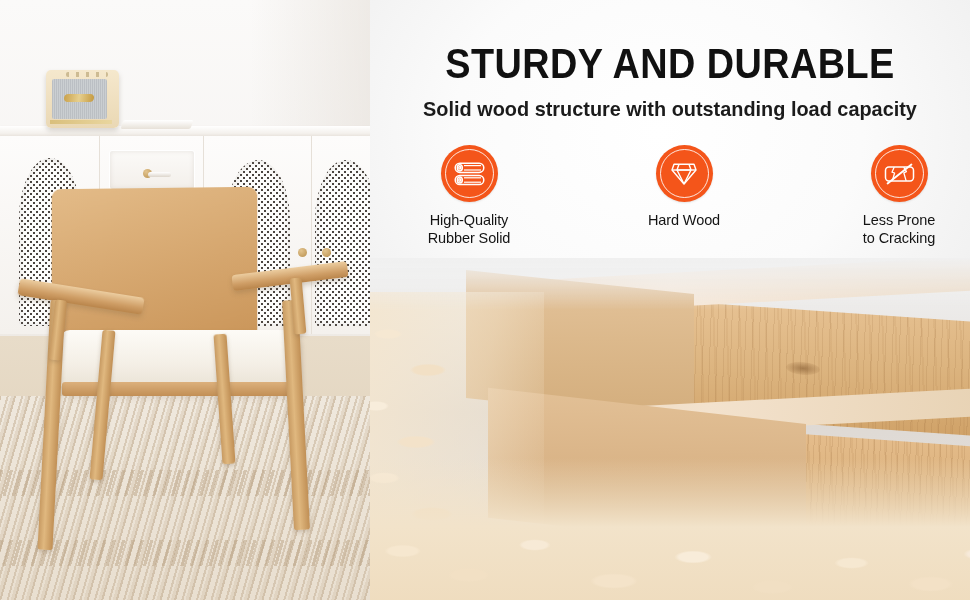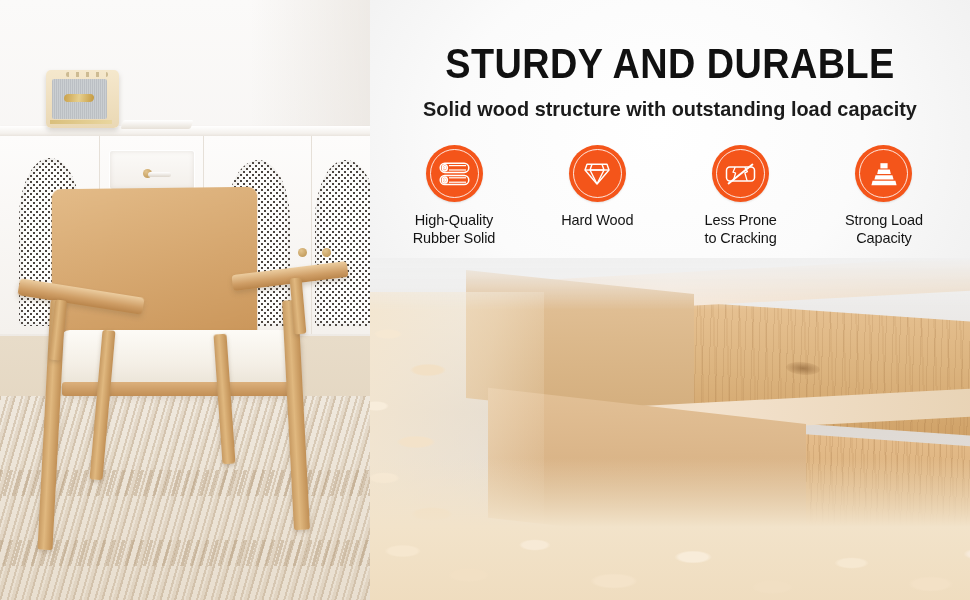--- a/index.html
+++ b/index.html
@@ -192,21 +192,21 @@
     position:absolute; left:0; top:96px; width:600px;
     text-align:center;
     font-size:20.5px; line-height:26px;
     font-weight:bold;
     color:#1b1b1b;
     transform:scaleX(.97);
   }
 
   
   #features{
-    position:absolute; left:14px; top:145px; width:570px; height:125px;
+    position:absolute; left:29px; top:145px; width:570px; height:125px;
     display:flex; align-items:flex-start; justify-content:space-between;
   }
   .feature{
     width:140px; display:flex; flex-direction:column; align-items:center;
   }
   .feat-circle{
     width:57px; height:57px; border-radius:50%;
     background:#f4551a;
     display:flex; align-items:center; justify-content:center;
     position:relative;
@@ -419,36 +419,20 @@
               <line x1="4.6" y1="22.4" x2="28.4" y2="3.6" stroke-width="1.9"></line>
             </svg>
           </span>
         </div>
         <div class="feat-label">
           <div>Less Prone</div>
           <div>to Cracking</div>
         </div>
       </div>
 
-      <div class="feature">
-        <div class="feat-circle">
-          <span>
-            <svg width="30" height="26" viewBox="0 0 30 26" fill="#ffffff">
-              <path d="M11.4 2.2 H18.6 V7.4 H11.4 Z"></path>
-              <path d="M9.2 8.6 H20.8 L21.8 13 H8.2 Z"></path>
-              <path d="M6.6 14.2 H23.4 L24.6 18.6 H5.4 Z"></path>
-              <path d="M3.6 19.8 H26.4 L27.6 24.2 H2.4 Z"></path>
-            </svg>
-          </span>
-        </div>
-        <div class="feat-label">
-          <div>Strong Load</div>
-          <div>Capacity</div>
-        </div>
-      </div>
 
     </div>
 
     <div id="wood-photo">
       <div class="wp-bg"></div>
 
       <div class="plank-top-side">
         <div class="knot" style="left:96px;top:52px;"></div>
       </div>
       <div class="plank-top-face"></div>

